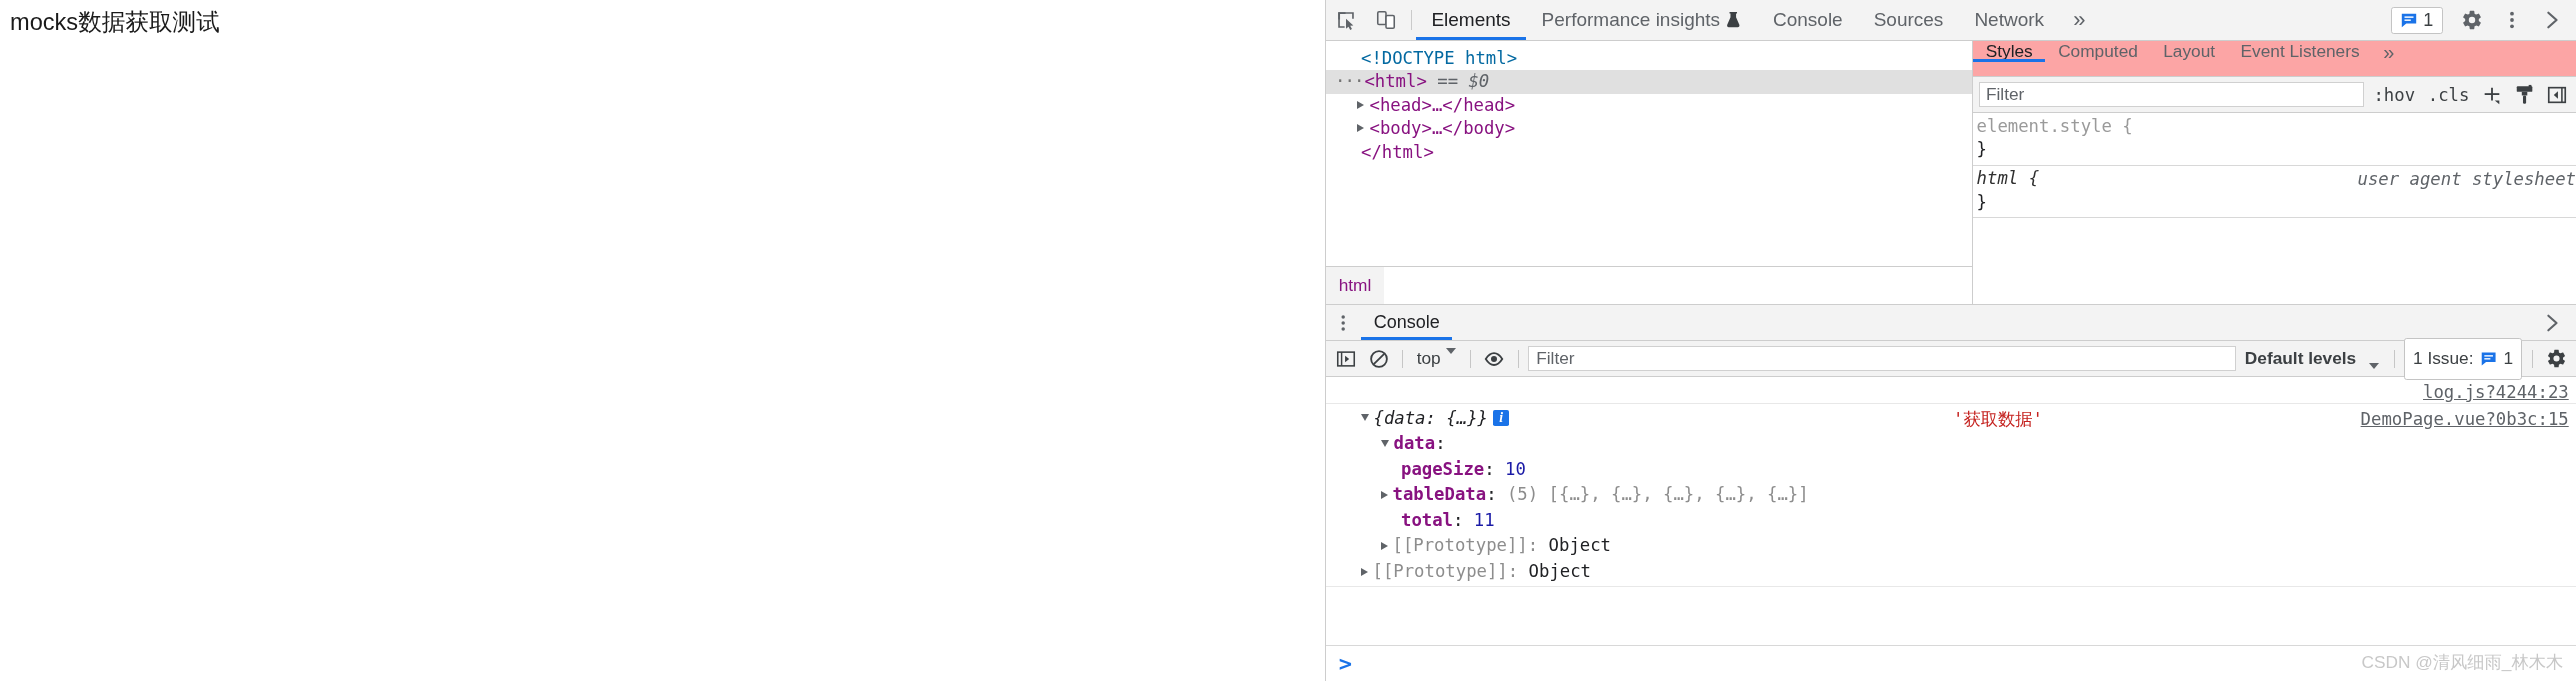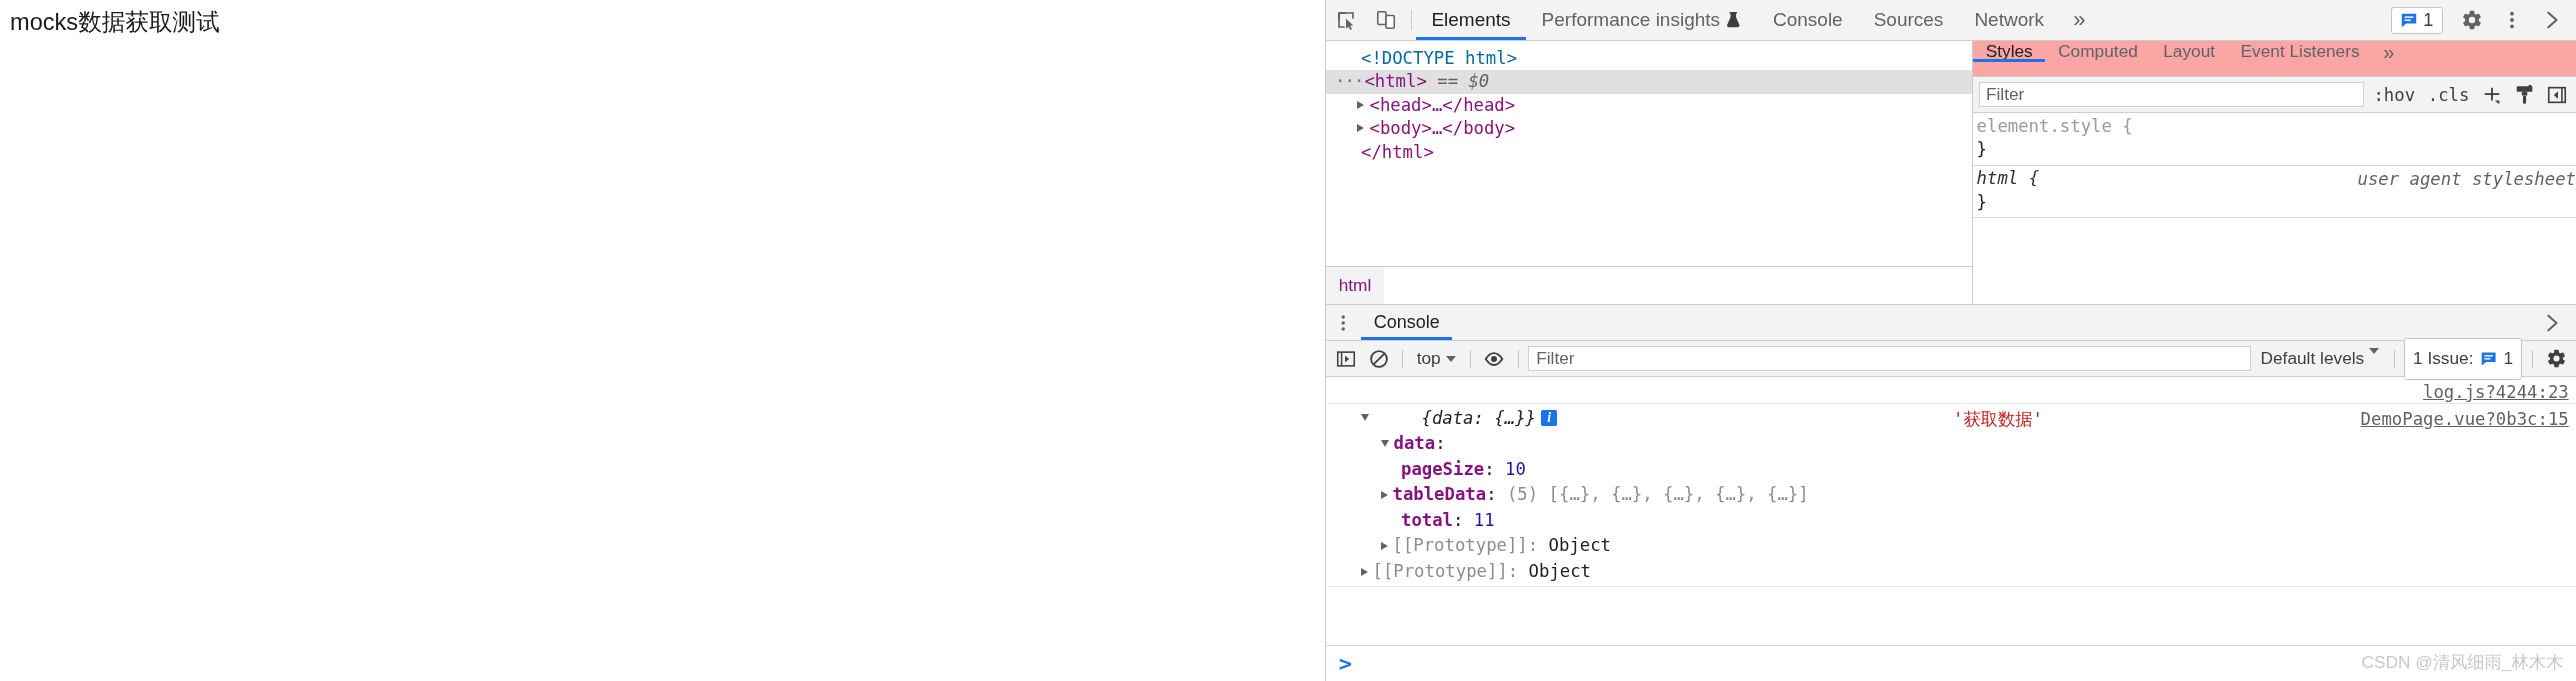--- a/index.html
+++ b/index.html
@@ -251,38 +251,38 @@
   .console-toolbar {
     height: 36px;
     background: #f3f3f3;
     border-bottom: 0.9px solid #cdcdcd;
     display: flex; align-items: center;
     padding: 0 5.5px; gap: 3.6px;
   }
   .ct-sep { width:0.9px; height:18px; background:#c6c6c6; margin: 0 5.5px; }
   .ct-btn { width: 29px; height:27px; display:flex; align-items:center; justify-content:center; cursor:pointer;}
   .ctx-select {
-    font-size: 17.3px; color:#3c4043; display:flex; align-items:center; gap:5.5px;
+    font-size: 17.3px; color:#3c4043; display:flex; align-items:flex-start; gap:5.5px;
     padding: 0 4.5px; cursor:pointer; white-space:nowrap;
   }
   .caret-dn {
     width:0;height:0;border-left:5.5px solid transparent;border-right:5.5px solid transparent;
     border-top:6.4px solid #5f6368;
   }
   .console-filter {
     flex: 1 1 auto;
     height: 24.5px;
     border: 0.9px solid #d0d0d0;
     background:#fff;
     font-size: 17.3px; color:#3c4043; padding: 0 7.3px;
     font-family: "Liberation Sans", sans-serif; outline:none;
     min-width: 0;
   }
   .console-filter::placeholder { color:#5f6368; opacity:1; }
-  .levels-select { font-size:17.3px; color:#3c4043; display:flex; align-items:flex-start; gap:5px; padding:0 5.5px; cursor:pointer; white-space:nowrap;}
+  .levels-select { font-size:17.3px; color:#3c4043; display:flex; align-items:flex-end; gap:13px; padding:0 5.5px; cursor:pointer; white-space:nowrap;font-weight:bold;}
   .issues-btn {
     display:flex; align-items:center; gap:6.4px;
     border:0.9px solid #c4c4c4; border-radius:2.7px; background:#fff;
     padding: 1.8px 8.2px; height:42px; cursor:pointer; white-space:nowrap;
     font-size:17.3px; color:#3c4043;
   }
 
   .console-body {
     flex: 1 1 auto;
     font-family: "DejaVu Sans Mono", monospace;
@@ -323,21 +323,21 @@
     vertical-align: 2.7px; margin-right: 4.5px; cursor:pointer;
   }
   .tri-rt {
     display:inline-block; width:0;height:0;
     border-left: 7.3px solid #5f6368;
     border-top: 4.5px solid transparent;
     border-bottom: 4.5px solid transparent;
     vertical-align: 0.9px; margin-right: 4.5px; cursor:pointer;
   }
   .k-prop { color: #881280; font-weight: 700; }
-  .k-italic { color: #202124; font-style: italic; margin-left: 48px; }
+  .k-italic { color: #202124; font-style: italic; }
   .v-num { color: #1a1aa6; }
   .gray { color: #8d8d8d; }
   .proto { color: #8d8d8d; }
   .info-badge {
     display:inline-block;
     background:#1a73e8; color:#fff;
     font-family:"Liberation Serif", serif;
     font-style: italic; font-weight:700;
     font-size: 13.6px;
     width:15.5px; height:15.5px; line-height:15.5px;

